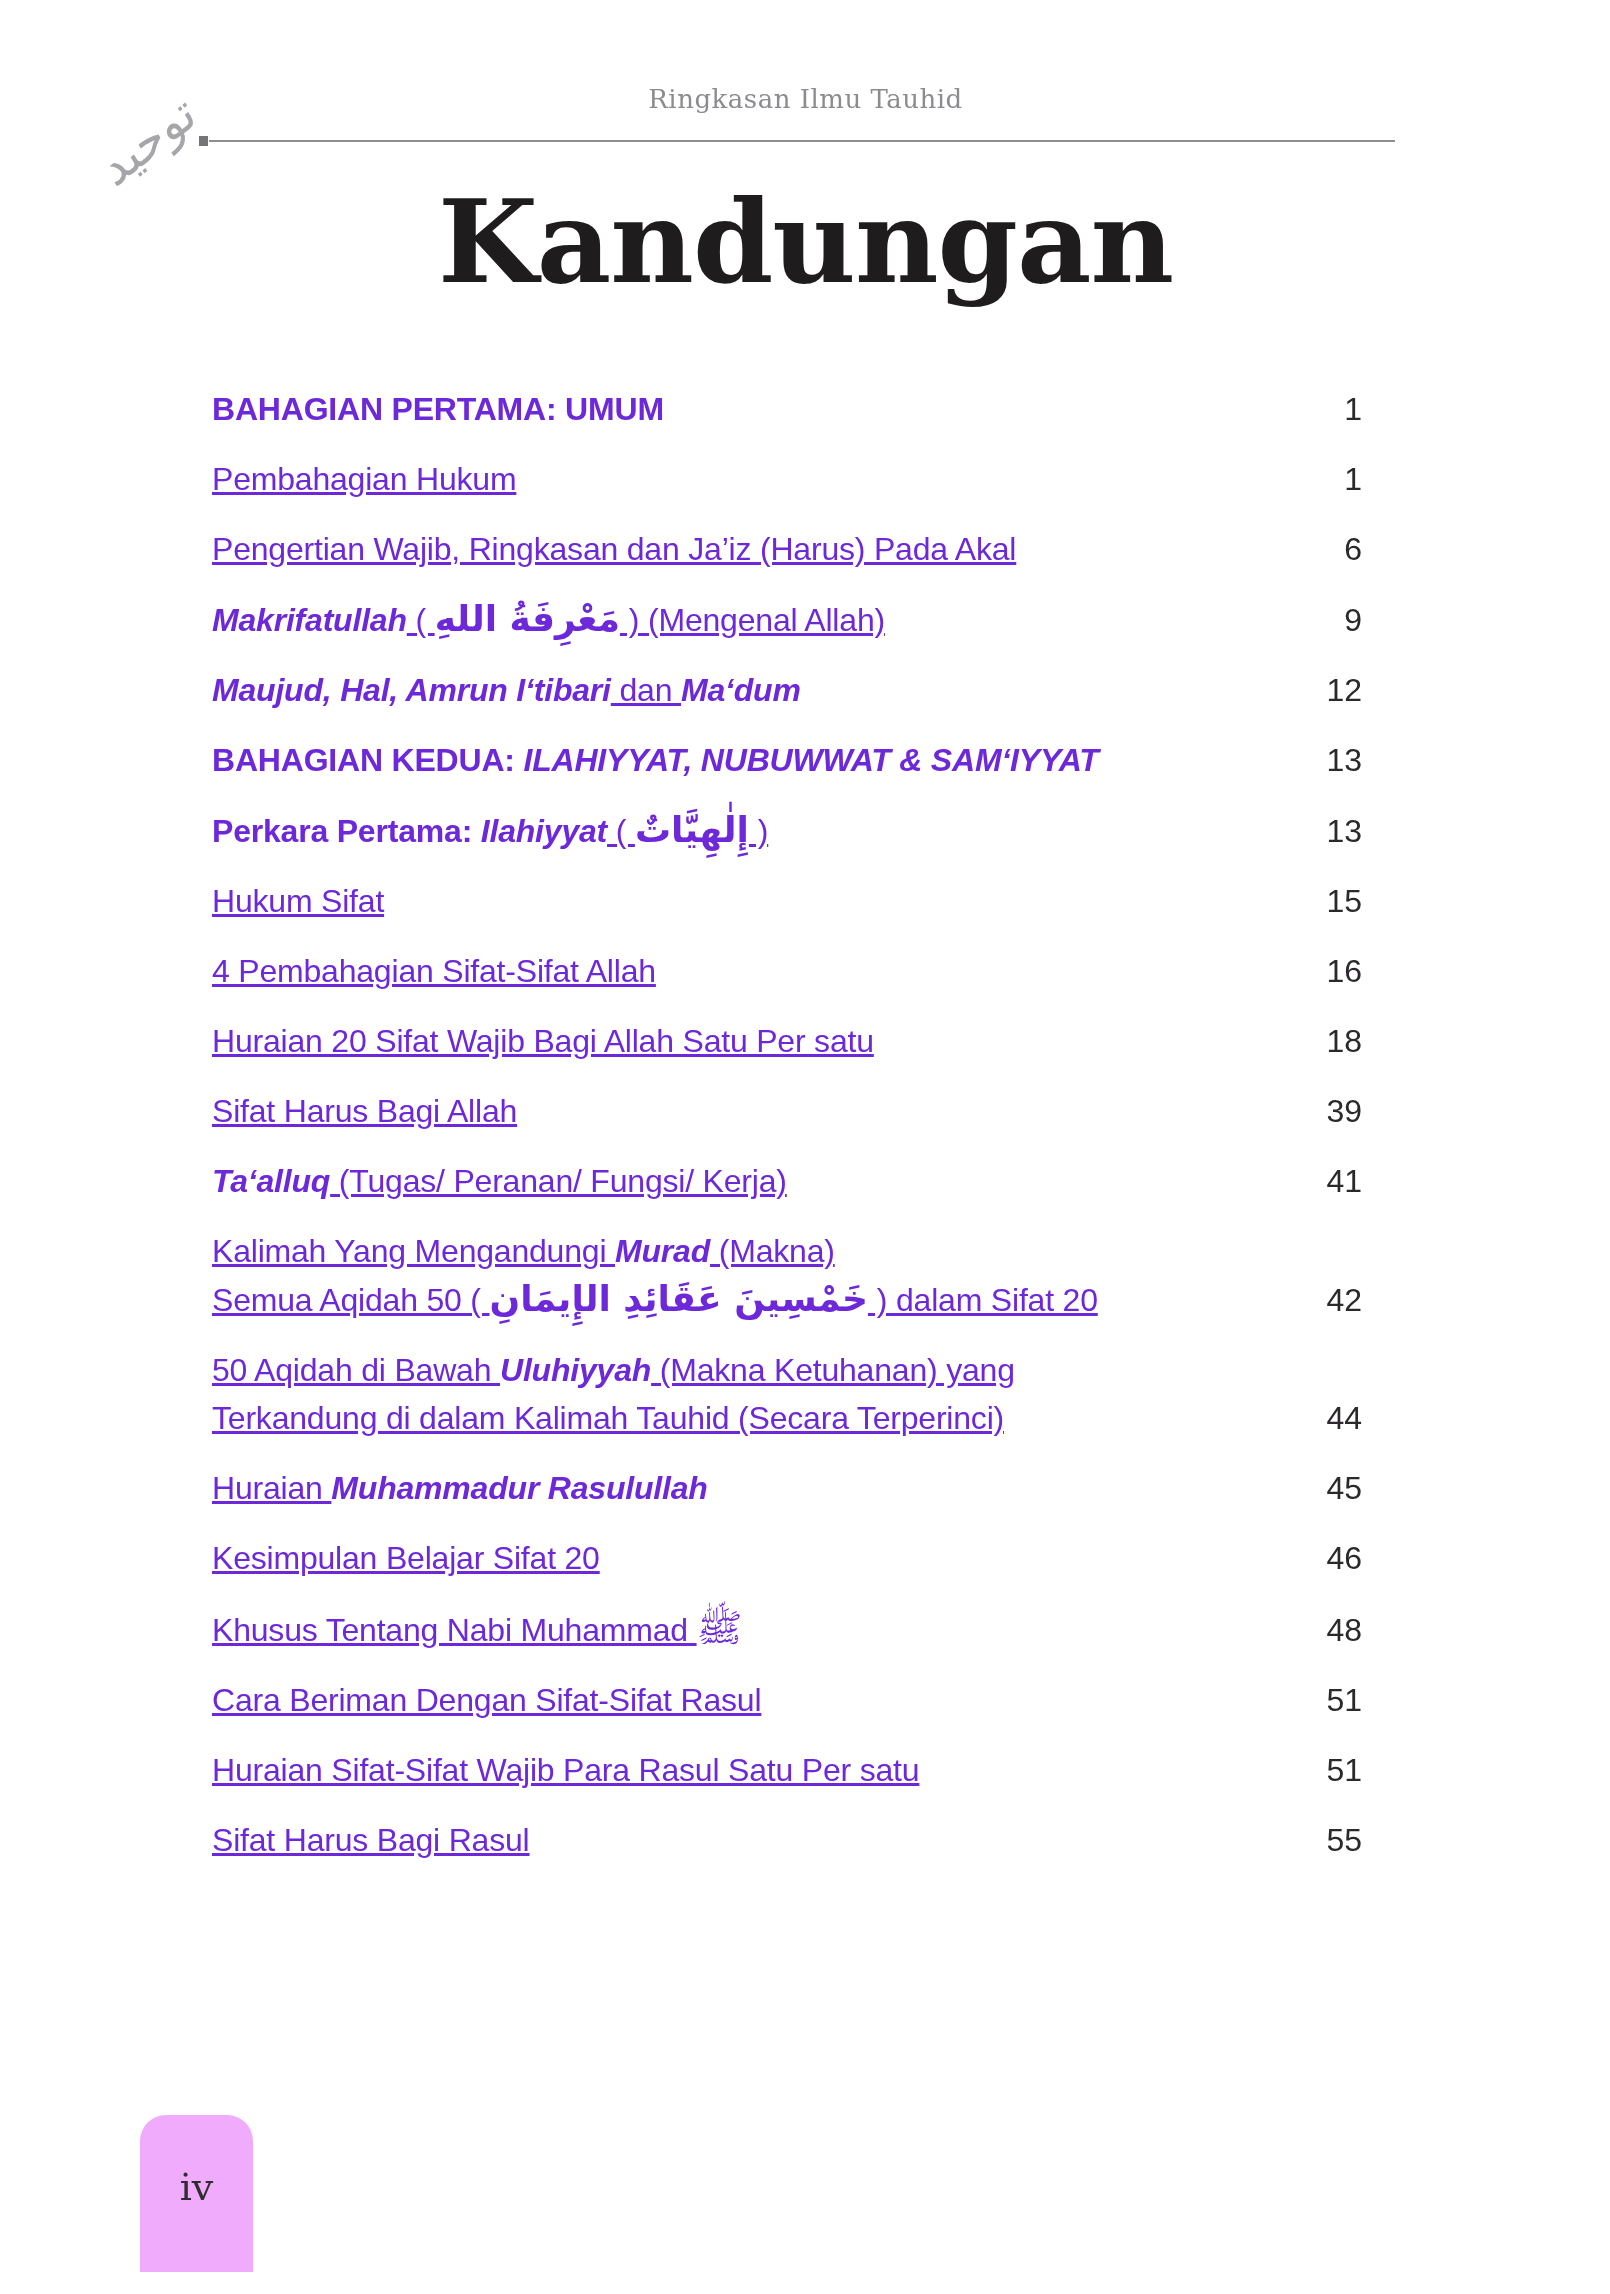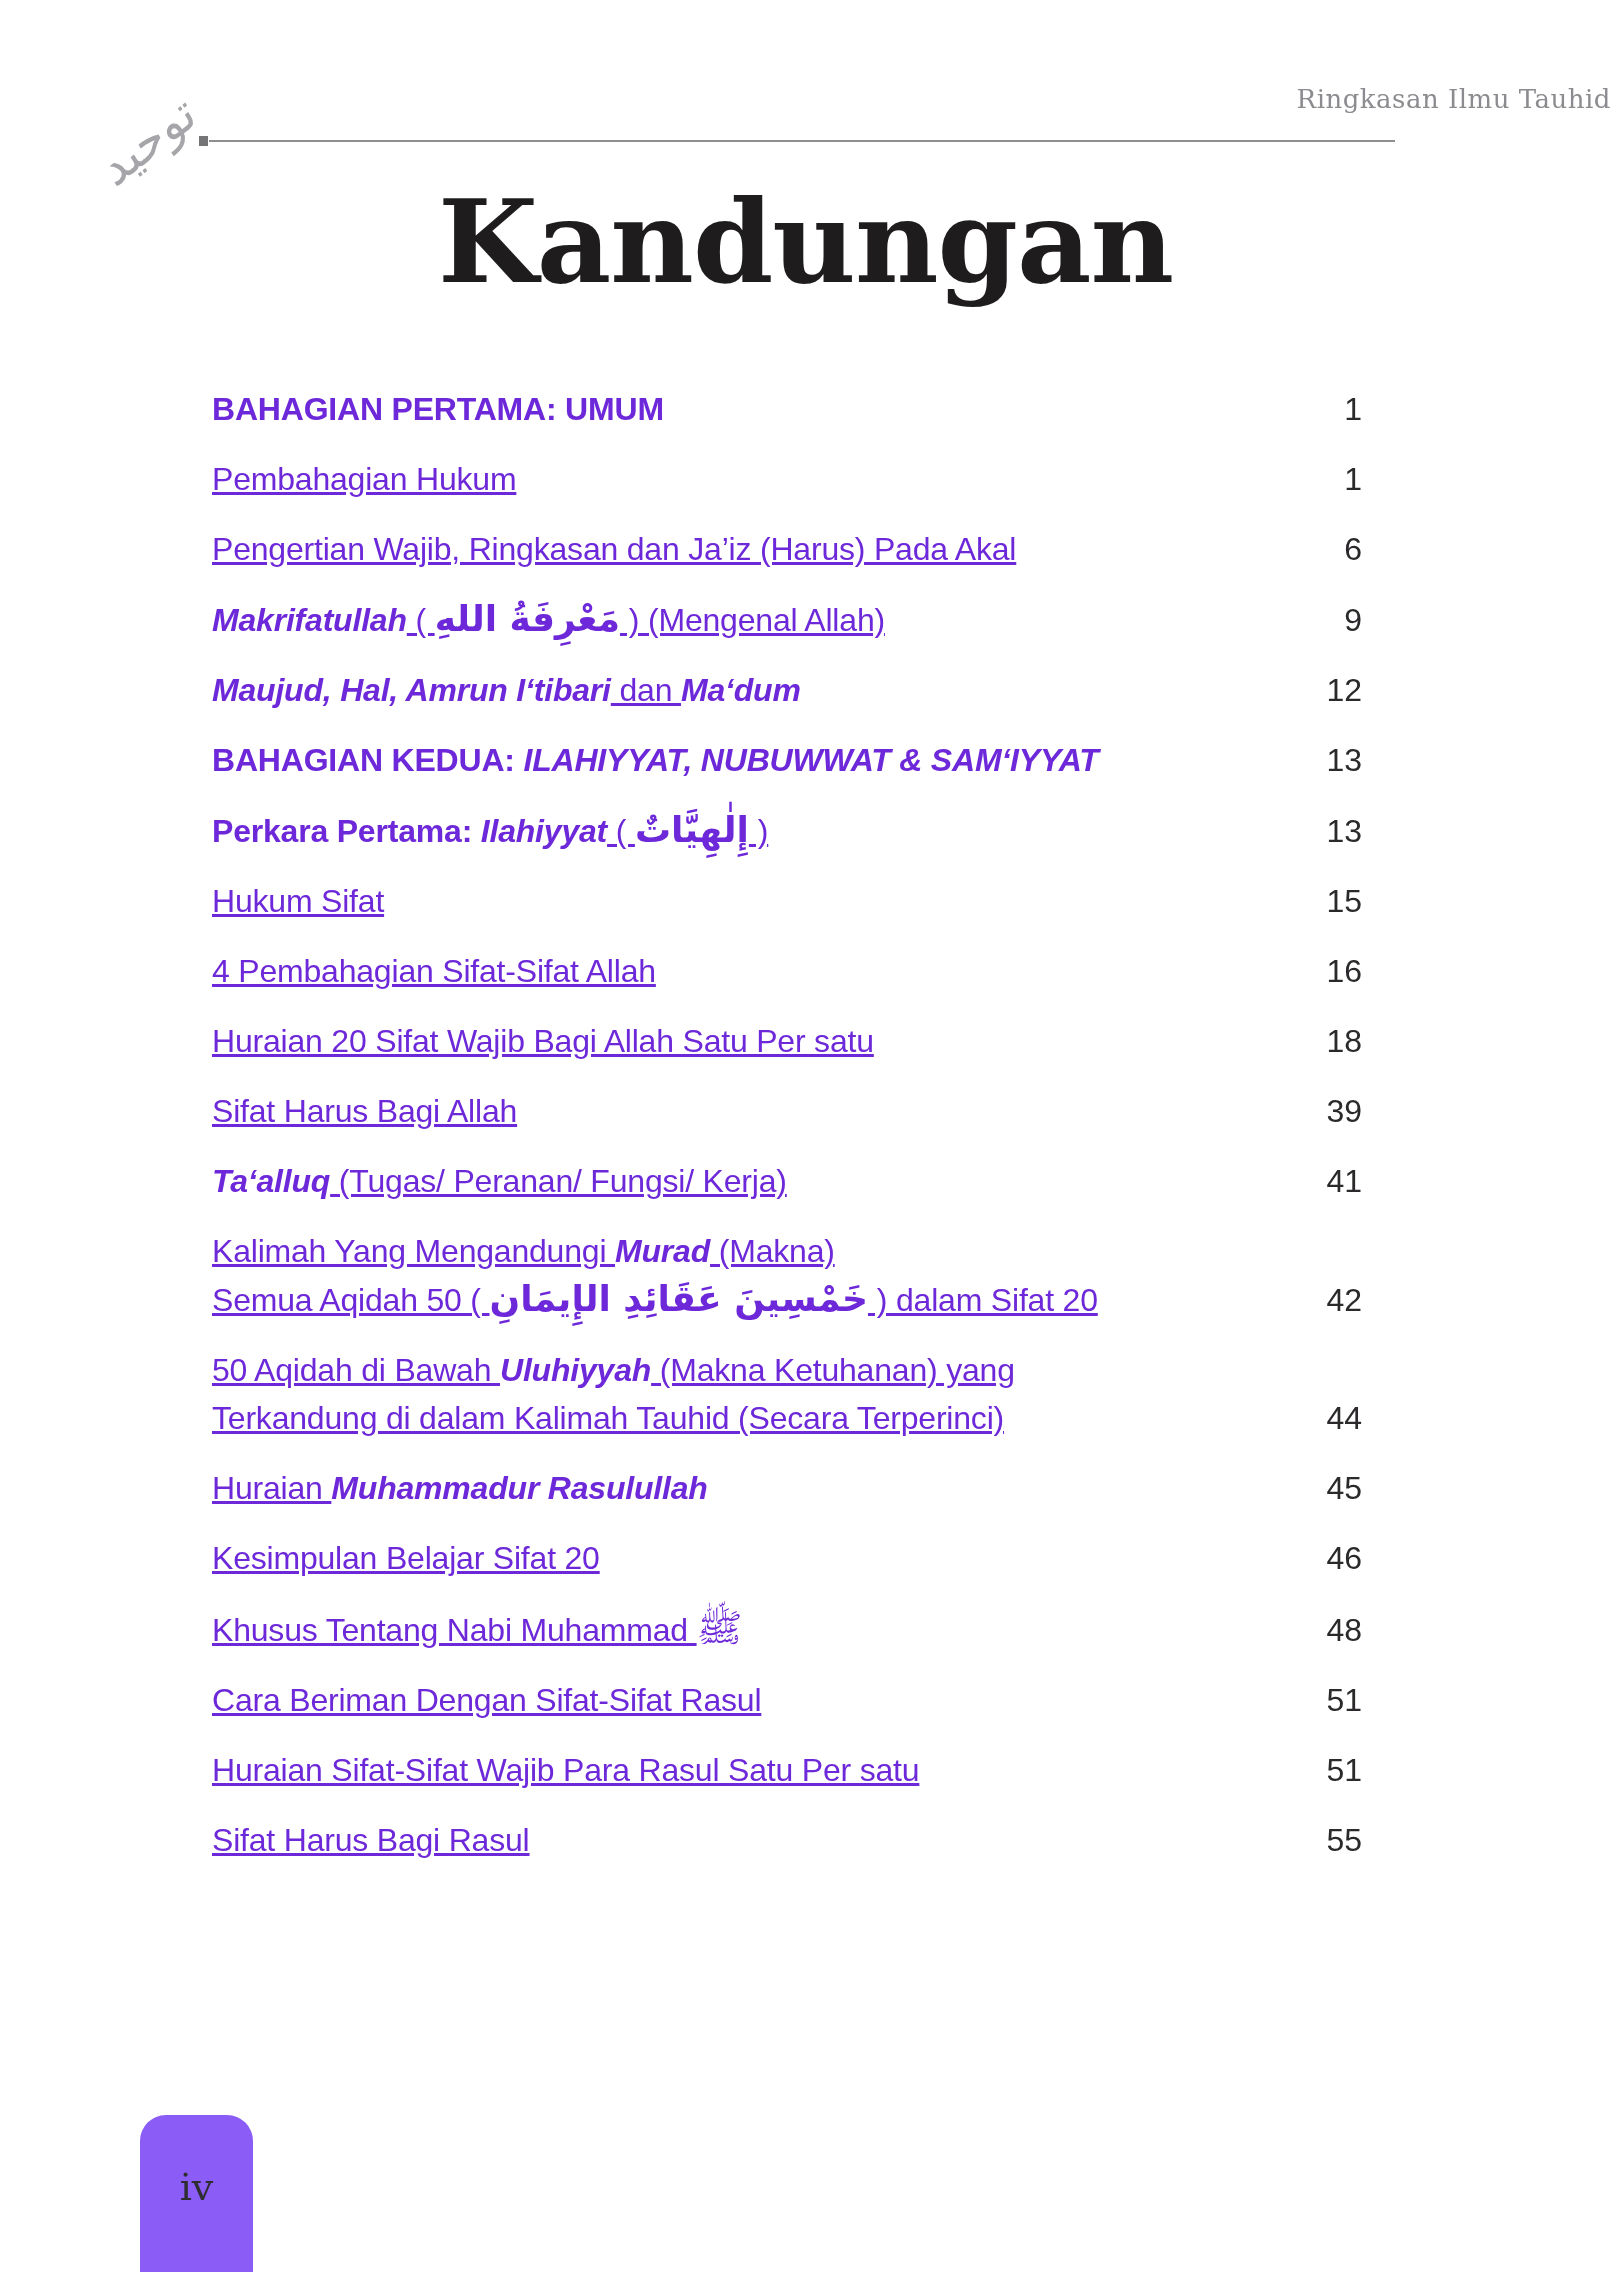--- a/index.html
+++ b/index.html
@@ -15,21 +15,21 @@
     overflow: hidden;
     font-family: "Liberation Sans", "DejaVu Sans", sans-serif;
   }
 
   
   .book-title {
     position: absolute;
     top: 85px;
     left: 0;
     right: 0;
-    text-align: right;
+    text-align: center;
     font-family: "DejaVu Serif", "Liberation Serif", serif;
     font-size: 26px;
     line-height: 29px;
     color: #8c8c90;
     letter-spacing: 0.5px;
   }
   .header-rule {
     position: absolute;
     top: 140px;
     left: 209px;
@@ -130,21 +130,21 @@
     unicode-bidi: isolate;
   }
 
   
   .folio-box {
     position: absolute;
     left: 140px;
     top: 2115px;
     width: 113px;
     height: 157px;
-    background: #8b5cf6;
+    background: #f0abfc;
     border-radius: 26px 26px 0 0;
     text-align: center;
   }
   .folio-box span {
     display: inline-block;
     margin-top: 50px;
     font-family: "DejaVu Serif", "Liberation Serif", serif;
     font-size: 38px;
     color: #2e2d2f;
   }

